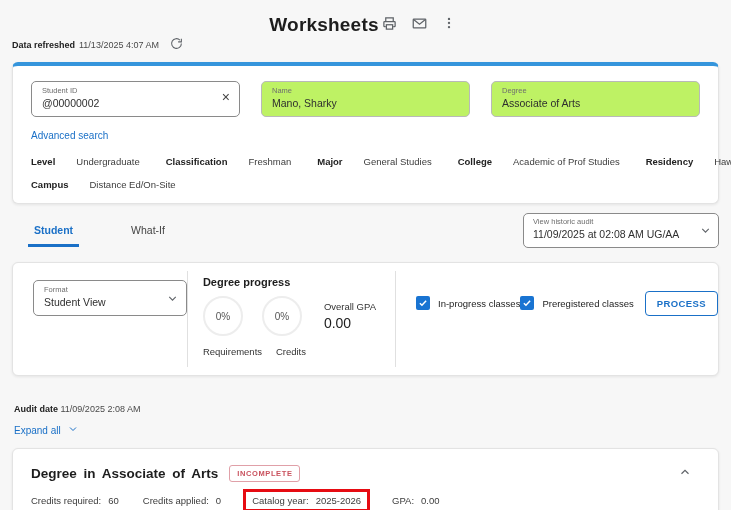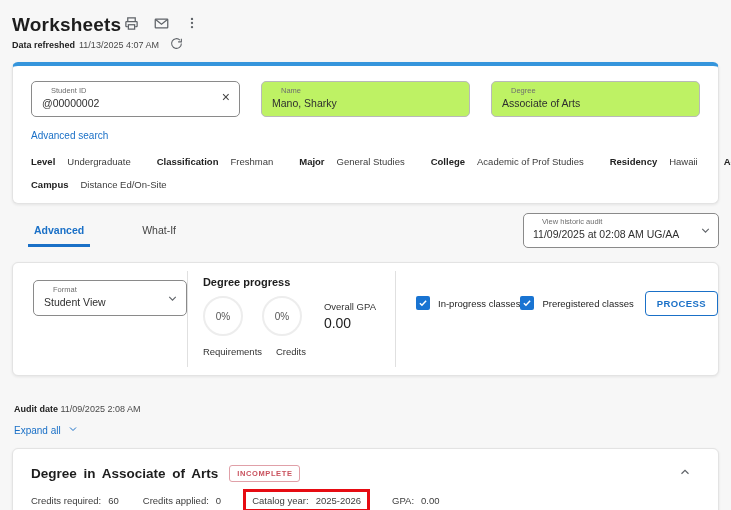--- a/index.html
+++ b/index.html
@@ -7,47 +7,47 @@
   body {
     background: #f7f7f7;
     font-family: "Liberation Sans", "DejaVu Sans", sans-serif;
     color: #3c3c3c;
     overflow: hidden;
     font-size: 10px;
   }
   .page { padding: 0 12px; }
 
   
-  .header-row { display: flex; justify-content: flex-start; align-items: center; padding-top: 21px; height: 28px; }
+  .header-row { display: flex; justify-content: center; align-items: center; padding-top: 21px; height: 28px; }
   .page-title { font-size: 19px; font-weight: bold; color: #1d1d1d; letter-spacing: .2px; }
   .header-icons { display: flex; gap: 9px; align-items: center; margin-right: 2px; }
   .icon-btn { width: 21px; height: 21px; display: flex; align-items: center; justify-content: center; cursor: pointer; background: none; border: none; }
 
   .refresh-row { margin-top: 9px; display: flex; align-items: center; gap: 4px; font-size: 9px; }
   .refresh-label { font-weight: bold; color: #222; }
   .refresh-value { color: #4a4a4a; }
   .refresh-btn { margin-left: 7px; background: none; border: none; cursor: pointer; display: flex; }
 
   
   .card { background: #fff; border: 1px solid #e3e3e3; border-radius: 6px; box-shadow: 0 1px 3px rgba(0,0,0,.08); }
 
   .search-card { margin-top: 9px; border-top: 4px solid #3595dc; padding: 15px 18px 13px; }
   .fields-row { display: flex; gap: 21px; }
   .field { flex: 1; height: 36px; border-radius: 5px; padding: 4px 10px; position: relative; }
   .field.outlined { border: 1px solid #8a8a8a; background: #fff; }
   .field.filled { border: 1px solid #b9b9b9; background: #bef264; }
-  .field-label { font-size: 7.5px; color: #6e6e6e; display: block; margin-left: 9px; }
+  .field-label { font-size: 7.5px; color: #6e6e6e; display: block; }
   .field-value { font-size: 10.5px; color: #2f2f2f; margin-top: 2px; display: block; white-space: nowrap; }
   .clear-btn { position: absolute; right: 9px; top: 8px; background: none; border: none; font-size: 14px; color: #444; cursor: pointer; line-height: 1; }
 
   .advanced-search { display: inline-block; margin-top: 13px; color: #1a70c7; font-size: 10px; text-decoration: none; cursor: pointer; }
 
   .attributes { margin-top: 15px; font-size: 9.5px; }
   .attr-row { display: flex; gap: 26px; margin-bottom: 12px; flex-wrap: nowrap; }
-  .attr { display: flex; gap: 12px; white-space: nowrap; }
+  .attr { display: flex; gap: 21px; white-space: nowrap; }
   .attr-label { font-weight: bold; color: #222; }
   .attr-value { color: #3c3c3c; }
 
   
   .tabs-row { display: flex; justify-content: space-between; align-items: center; height: 48px; margin-top: 2px; }
   .tabs { display: flex; gap: 46px; padding-left: 16px; }
   .tab { font-size: 10.5px; padding: 10px 6px 8px; color: #444; cursor: pointer; border-bottom: 3px solid transparent; }
   .tab.active { color: #1a70c7; font-weight: bold; border-bottom-color: #1a70c7; }
   .historic-select { width: 196px; height: 35px; background: #fff; border: 1px solid #8a8a8a; border-radius: 5px; padding: 3px 22px 3px 9px; position: relative; cursor: pointer; }
   .historic-select .chev { position: absolute; right: 6px; top: 10px; }
@@ -195,21 +195,21 @@
         <span class="attr">
           <span class="attr-label">Campus</span>
           <span class="attr-value">Distance Ed/On-Site</span>
         </span>
       </div>
     </div>
   </div>
 
   <div class="tabs-row">
     <div class="tabs">
-      <div class="tab active">Advanced</div>
+      <div class="tab active">Student</div>
       <div class="tab">What-If</div>
     </div>
     <div class="historic-select">
       <span class="field-label">View historic audit</span>
       <span class="field-value">11/09/2025 at 02:08 AM UG/AA</span>
       <span class="chev">
         <svg width="13" height="13" viewBox="0 0 24 24" fill="none" stroke="#5f6368" stroke-width="2">
             <polyline points="6 9 12 15 18 9"></polyline>
           </svg>
       </span>

